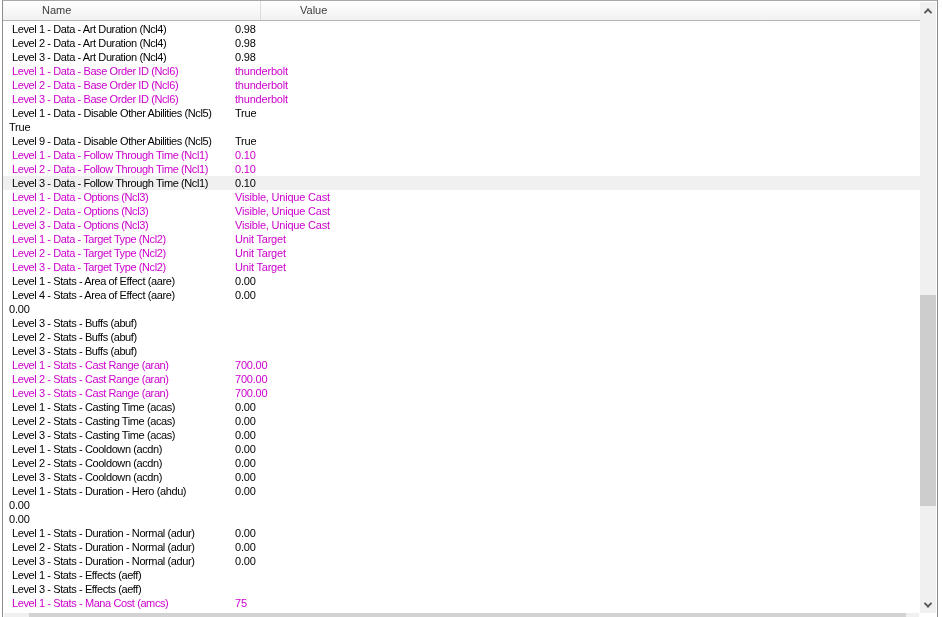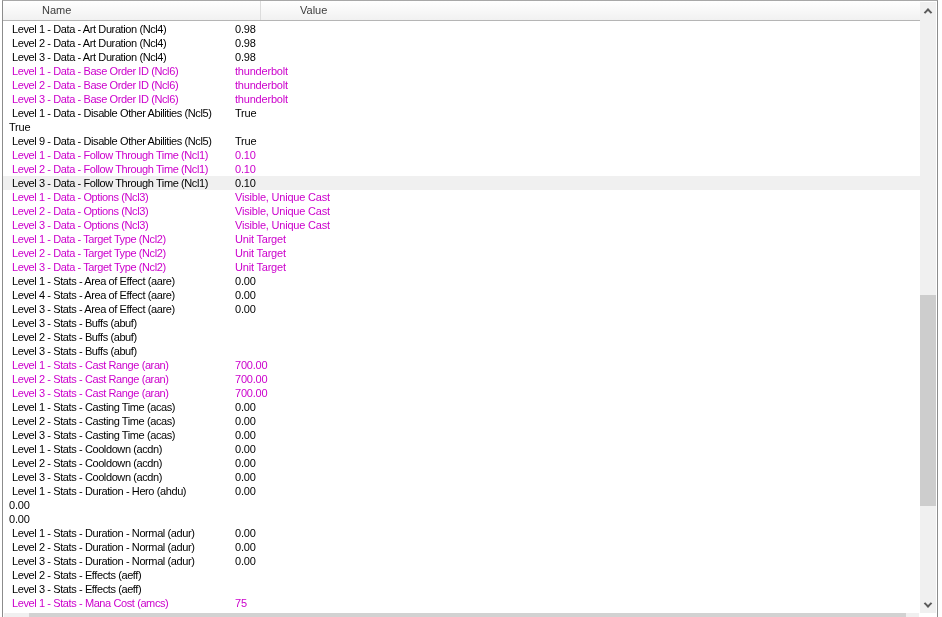--- a/index.html
+++ b/index.html
@@ -166,21 +166,20 @@
       </div>
       <div class="row">
         <div class="cell name">Level 1 - Stats - Area of Effect (aare)</div>
         <div class="cell value">0.00</div>
       </div>
       <div class="row">
         <div class="cell name">Level 4 - Stats - Area of Effect (aare)</div>
         <div class="cell value">0.00</div>
       </div>
       <div class="row">
-        <div class="cell name">Level 3 - Stats - Area of Effect (aare)</div>
         <div class="cell value">0.00</div>
       </div>
       <div class="row">
         <div class="cell name">Level 3 - Stats - Buffs (abuf)</div>
         <div class="cell value"></div>
       </div>
       <div class="row">
         <div class="cell name">Level 2 - Stats - Buffs (abuf)</div>
         <div class="cell value"></div>
       </div>
@@ -240,21 +239,21 @@
       </div>
       <div class="row">
         <div class="cell name">Level 2 - Stats - Duration - Normal (adur)</div>
         <div class="cell value">0.00</div>
       </div>
       <div class="row">
         <div class="cell name">Level 3 - Stats - Duration - Normal (adur)</div>
         <div class="cell value">0.00</div>
       </div>
       <div class="row">
-        <div class="cell name">Level 2 - Stats - Effects (aeff)</div>
+        <div class="cell name">Level 1 - Stats - Effects (aeff)</div>
         <div class="cell value"></div>
       </div>
       <div class="row">
         <div class="cell name">Level 3 - Stats - Effects (aeff)</div>
         <div class="cell value"></div>
       </div>
       <div class="row modified">
         <div class="cell name">Level 1 - Stats - Mana Cost (amcs)</div>
         <div class="cell value">75</div>
       </div>

